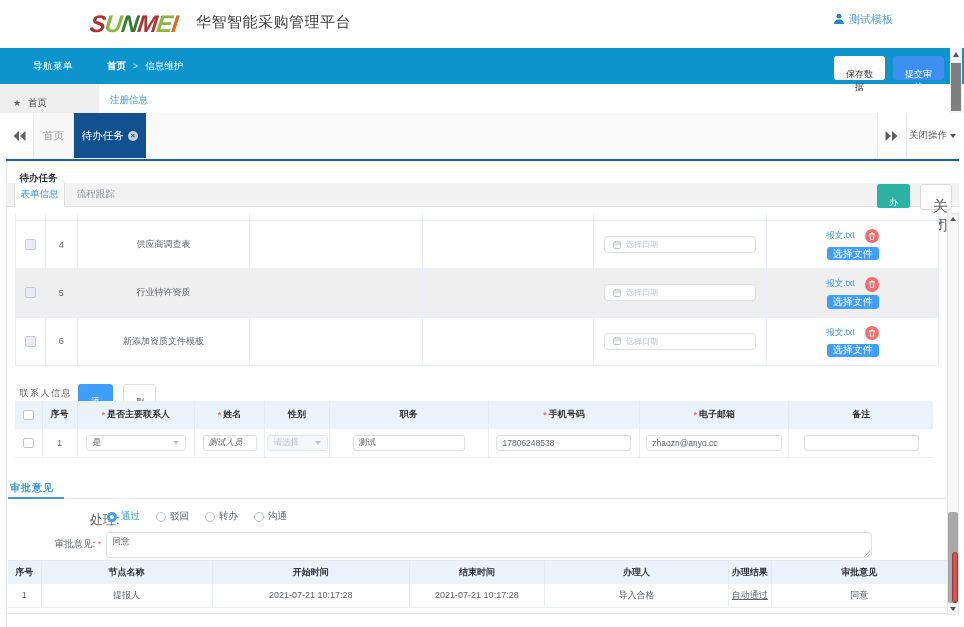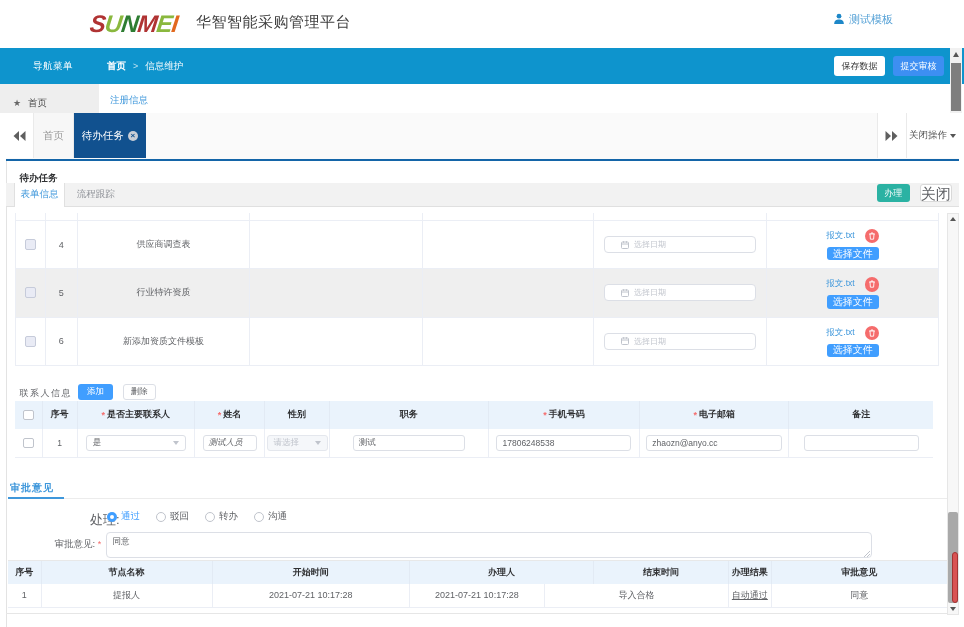--- a/index.html
+++ b/index.html
@@ -61,21 +61,21 @@
 
   
   #att-table{left:15.3px;top:213.4px;width:924px;border-left:1px solid #ebeef5;border-right:1px solid #ebeef5;box-sizing:border-box;}
   .att-row{display:flex;border-bottom:1px solid #ebeef5;height:48.4px;background:#fff;box-sizing:border-box;}
   .att-row.striped{background:#efefef;}
   .att-row.partial{height:7.5px;}
   .att-cell{border-right:1px solid #ebeef5;box-sizing:border-box;display:flex;align-items:center;justify-content:center;font-size:9px;color:#606266;}
   .att-cell:last-child{border-right:none;}
   .ac0{width:29.4px;}.ac1{width:32px;}.ac2{width:172.7px;}.ac3{width:172.8px;}.ac4{width:170.5px;}.ac5{width:173.5px;}.ac6{width:171.1px;}
   .chk{width:11px;height:11px;border-radius:2px;background:#e9ebf5;border:1px solid #c6cbda;box-sizing:border-box;}
-  .datefield{width:152px;height:17px;border:1px solid #dcdfe6;border-radius:4px;background:#fff;box-sizing:border-box;display:flex;align-items:center;padding-left:16px;gap:5px;}
+  .datefield{width:152px;height:17px;border:1px solid #dcdfe6;border-radius:4px;background:#fff;box-sizing:border-box;display:flex;align-items:center;padding-left:8px;gap:5px;}
   .datefield .ph{font-size:8px;color:#c0c4cc;}
   .filecell{display:flex;flex-direction:column;align-items:center;justify-content:center;gap:3.5px;}
   .fileline{display:flex;align-items:center;gap:10px;}
   .filelink{font-size:8.5px;color:#3e97db;}
   .delbtn{width:14.5px;height:14.5px;border-radius:50%;background:#f56c6c;display:flex;align-items:center;justify-content:center;}
   .choosebtn{width:52px;height:13.5px;background:#409eff;border-radius:3px;color:#fff;font-size:10px;display:flex;align-items:center;justify-content:center;}
 
   
   #contacts-label{left:19.5px;top:387px;font-size:9px;color:#606266;letter-spacing:1.5px;}
   #add-btn{left:77.8px;top:384.3px;width:35.2px;height:15.6px;background:#409eff;border-radius:3px;color:#fff;font-size:8.5px;}
@@ -123,21 +123,21 @@
 
   #viewport-bottom-line{left:6px;top:612.5px;width:941px;height:1px;background:#e6e6e6;}
 
   
   #inner-scrollbar{left:946.5px;top:213px;width:12.5px;height:402px;background:#f7f7f7;border:1px solid #e6e6e6;box-sizing:border-box;}
   #inner-sb-up{left:950px;top:217px;width:0;height:0;border-left:3px solid transparent;border-right:3px solid transparent;border-bottom:4.5px solid #555;}
   #inner-sb-down{left:950px;top:607px;width:0;height:0;border-left:3px solid transparent;border-right:3px solid transparent;border-top:4.5px solid #555;}
   #inner-sb-thumb{left:947.5px;top:512px;width:10.5px;height:91px;background:#a9a9a9;border-radius:2px;}
   #inner-sb-thumb-red{left:951.5px;top:552px;width:6.5px;height:51px;background:#d95353;border:1px solid #a33333;box-sizing:border-box;border-radius:4px;}
 
-  button{border:none;cursor:pointer;font-family:inherit;padding:0;}
+  button{border:none;cursor:pointer;font-family:inherit;padding:12px;}
 </style>
 </head>
 <body>
 
 <div id="page">
 
   <div id="hdr" class="abs">
     <div id="logo" class="abs">
         <span style="color: rgb(176, 51, 51);">S</span>
         <span style="color: rgb(138, 184, 62);">U</span>
@@ -410,22 +410,22 @@
   <svg id="opinion-resize" class="abs" width="7" height="7" viewBox="0 0 7 7">
       <line x1="1" y1="7" x2="7" y2="1" stroke="#c0c4cc"></line>
       <line x1="4" y1="7" x2="7" y2="4" stroke="#c0c4cc"></line>
     </svg>
 
   <div id="hist-table" class="abs">
     <div class="ht-hrow">
       <div class="ht-hcell hc0">序号</div>
       <div class="ht-hcell hc1">节点名称</div>
       <div class="ht-hcell hc2">开始时间</div>
+      <div class="ht-hcell hc3">结束时间</div>
       <div class="ht-hcell hc4">办理人</div>
-      <div class="ht-hcell hc3">结束时间</div>
       <div class="ht-hcell hc5">办理结果</div>
       <div class="ht-hcell hc6">审批意见</div>
     </div>
     <div class="ht-drow">
       <div class="ht-dcell hc0">1</div>
       <div class="ht-dcell hc1">提报人</div>
       <div class="ht-dcell hc2">2021-07-21 10:17:28</div>
       <div class="ht-dcell hc3">2021-07-21 10:17:28</div>
       <div class="ht-dcell hc4">导入合格</div>
       <div class="ht-dcell hc5">

